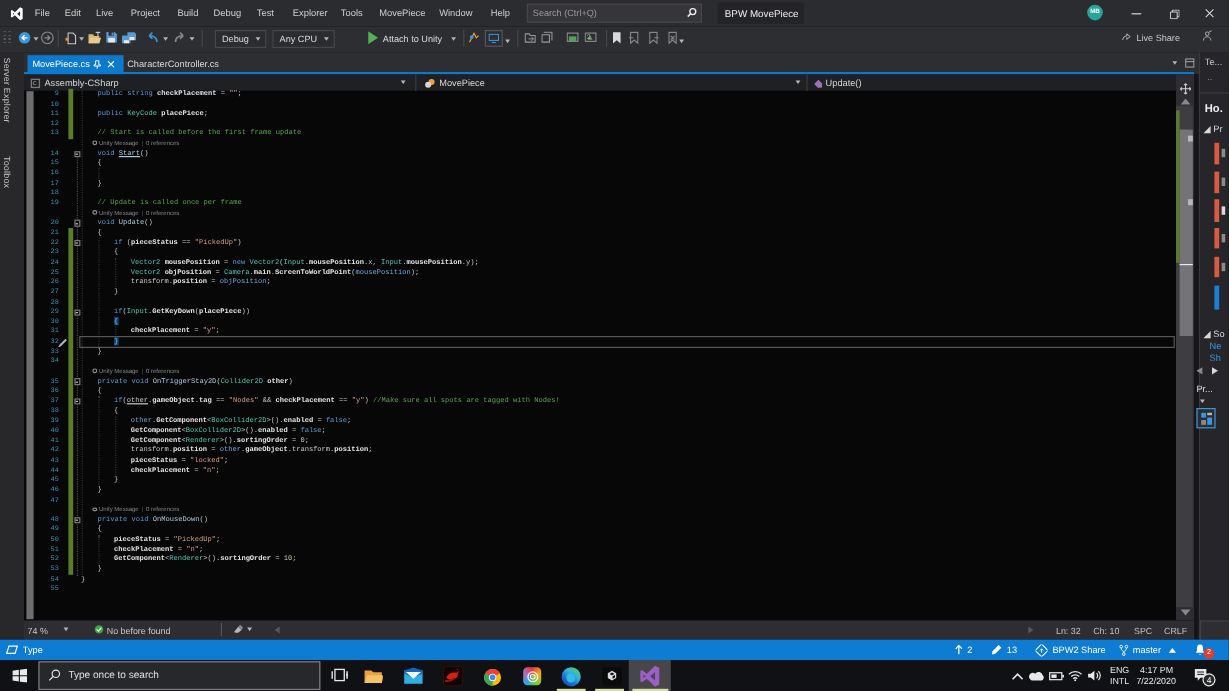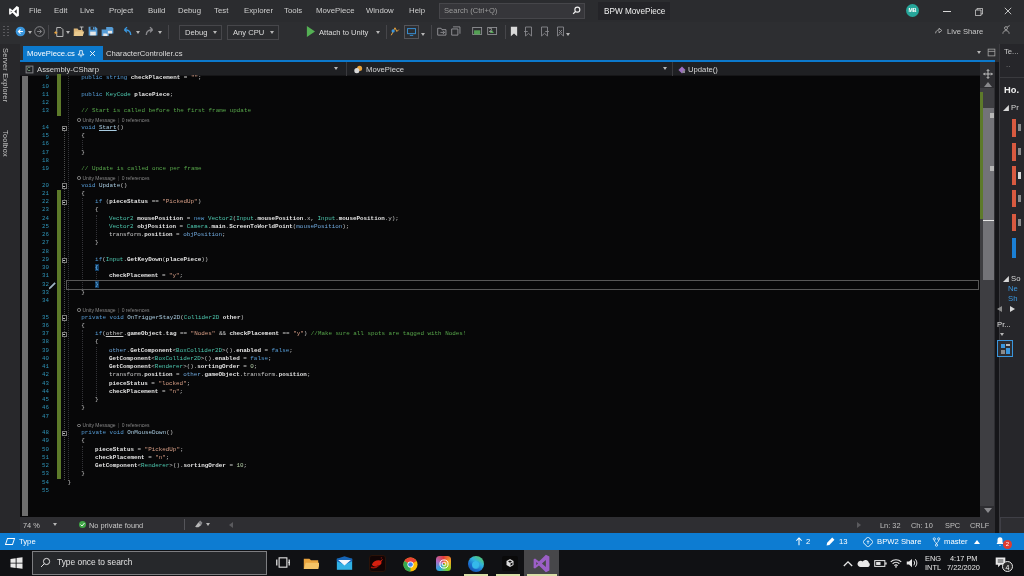--- a/index.html
+++ b/index.html
@@ -416,21 +416,21 @@
 </div>
 <div class="abs" style="left:1000px;top:516.5px;width:24px;height:16.5px;background:#2e2e32;border-top:1px solid #3f3f46;border-left:1px solid #3f3f46"></div>
 
 <div id="zoomrow"></div>
 <span class="abs" style="left:23px;top:520.5px;font-size:7.4px;color:#c8c8c8">74 %</span>
 <span class="dd abs" style="left:53px;top:523px"></span>
 <div class="abs" style="left:78.5px;top:520.5px;width:7px;height:7px;border-radius:50%;background:#3fa545"></div>
 <svg class="abs" style="left:79.5px;top:521.5px" width="5" height="5" viewBox="0 0 10 10">
     <path d="M1 5 L4 8 L9 2" stroke="#fff" stroke-width="1.8" fill="none"></path>
   </svg>
-<span class="abs" style="left:89px;top:520.5px;font-size:7.4px;color:#c8c8c8">No private found</span>
+<span class="abs" style="left:89px;top:520.5px;font-size:7.4px;color:#c8c8c8">No before found</span>
 <div class="abs" style="left:184px;top:519px;width:1px;height:11px;background:#55555a"></div>
 <svg class="abs" style="left:194px;top:520px" width="9" height="9" viewBox="0 0 16 16">
     <path d="M2 12 L8 4 L13 9 L8 13 L4 13 Z" fill="#b8b8b8"></path>
     <path d="M8 4 L11 1 L15 5 L13 9" fill="#88888c"></path>
   </svg>
 <span class="dd abs" style="left:206px;top:523px"></span>
 <div class="abs" style="left:229px;top:521.5px;width:0;height:0;border-top:3px solid transparent;border-bottom:3px solid transparent;border-right:4px solid #5a5a5e"></div>
 <div class="abs" style="left:857px;top:521.5px;width:0;height:0;border-top:3px solid transparent;border-bottom:3px solid transparent;border-left:4px solid #5a5a5e"></div>
 <span class="abs" style="left:880px;top:520.5px;font-size:7.4px;color:#c0c0c0">Ln: 32</span>
 <span class="abs" style="left:911px;top:520.5px;font-size:7.4px;color:#c0c0c0">Ch: 10</span>

